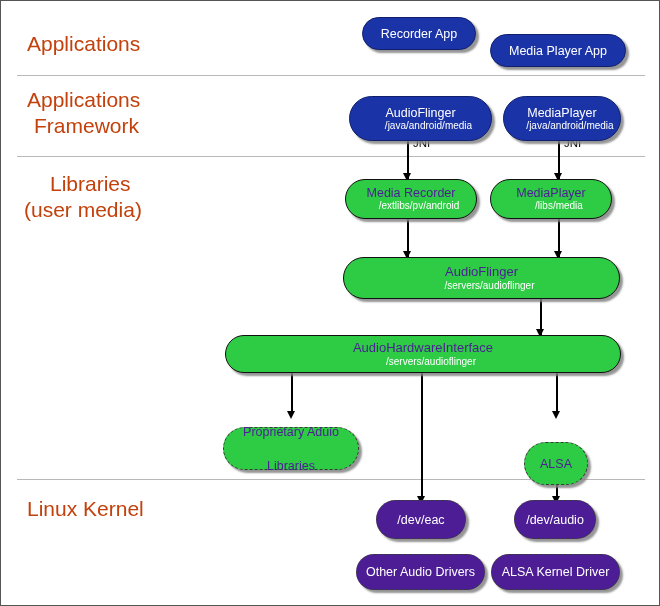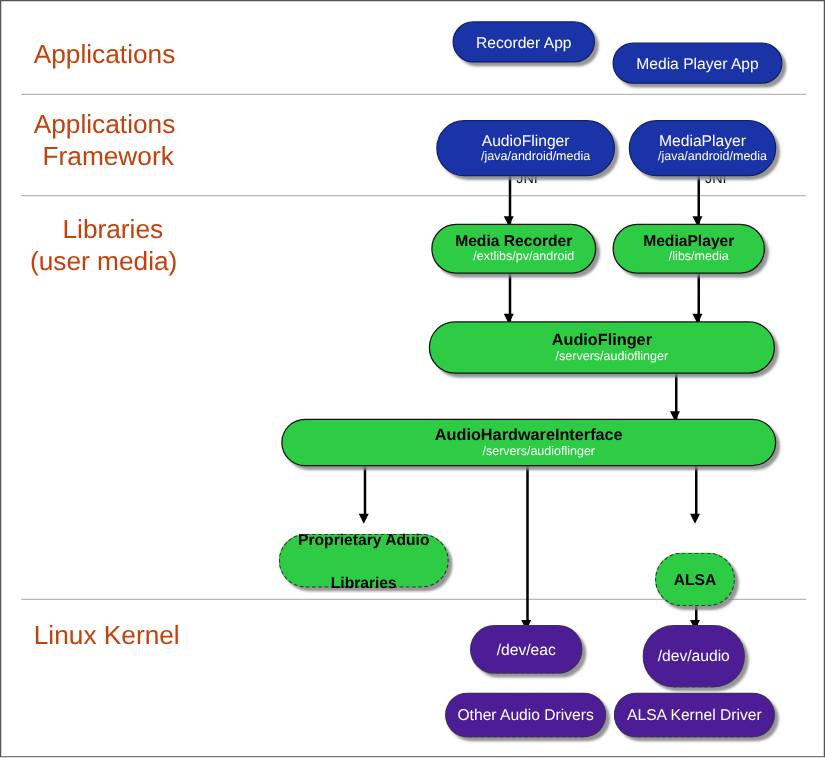--- a/index.html
+++ b/index.html
@@ -57,21 +57,21 @@
     margin-left: 16px;
   }
   .node.blue {
     background: #1a34a8;
     border-color: #101f6b;
   }
   .node.green {
     background: #2ecc45;
     border-color: #111111;
   }
-  .node.green .title { color: #000000; font-weight: bold; }
+  .node.green .title { color: #4c1d95; }
   .node.red {
     background: #4c1d95;
     border-color: #2b2b2b;
   }
   .node.dashed {
     border-style: dashed;
     border-width: 1.5px;
     border-color: #3a3a3a;
   }
   .node.big .title { font-size: 13px; }
@@ -188,21 +188,21 @@
   </div>
 
   <div class="node green dashed" style="left:523px; top:414px; width:64px; height:43px;margin-top:27px;">
     <span class="title">ALSA</span>
   </div>
 
   <div class="node red dashed" style="left:375px; top:499px; width:90px; height:39px;">
     <span class="title">/dev/eac</span>
   </div>
 
-  <div class="node red dashed" style="left:513px; top:499px; width:82px; height:50px;">
+  <div class="node red dashed" style="left:513px; top:499px; width:82px; height:39px;">
     <span class="title">/dev/audio</span>
   </div>
 
   <div class="node red dashed" style="left:355px; top:553px; width:129px; height:36px;">
     <span class="title">Other Audio Drivers</span>
   </div>
 
   <div class="node red dashed" style="left:490px; top:553px; width:129px; height:36px;">
     <span class="title">ALSA Kernel Driver</span>
   </div>

